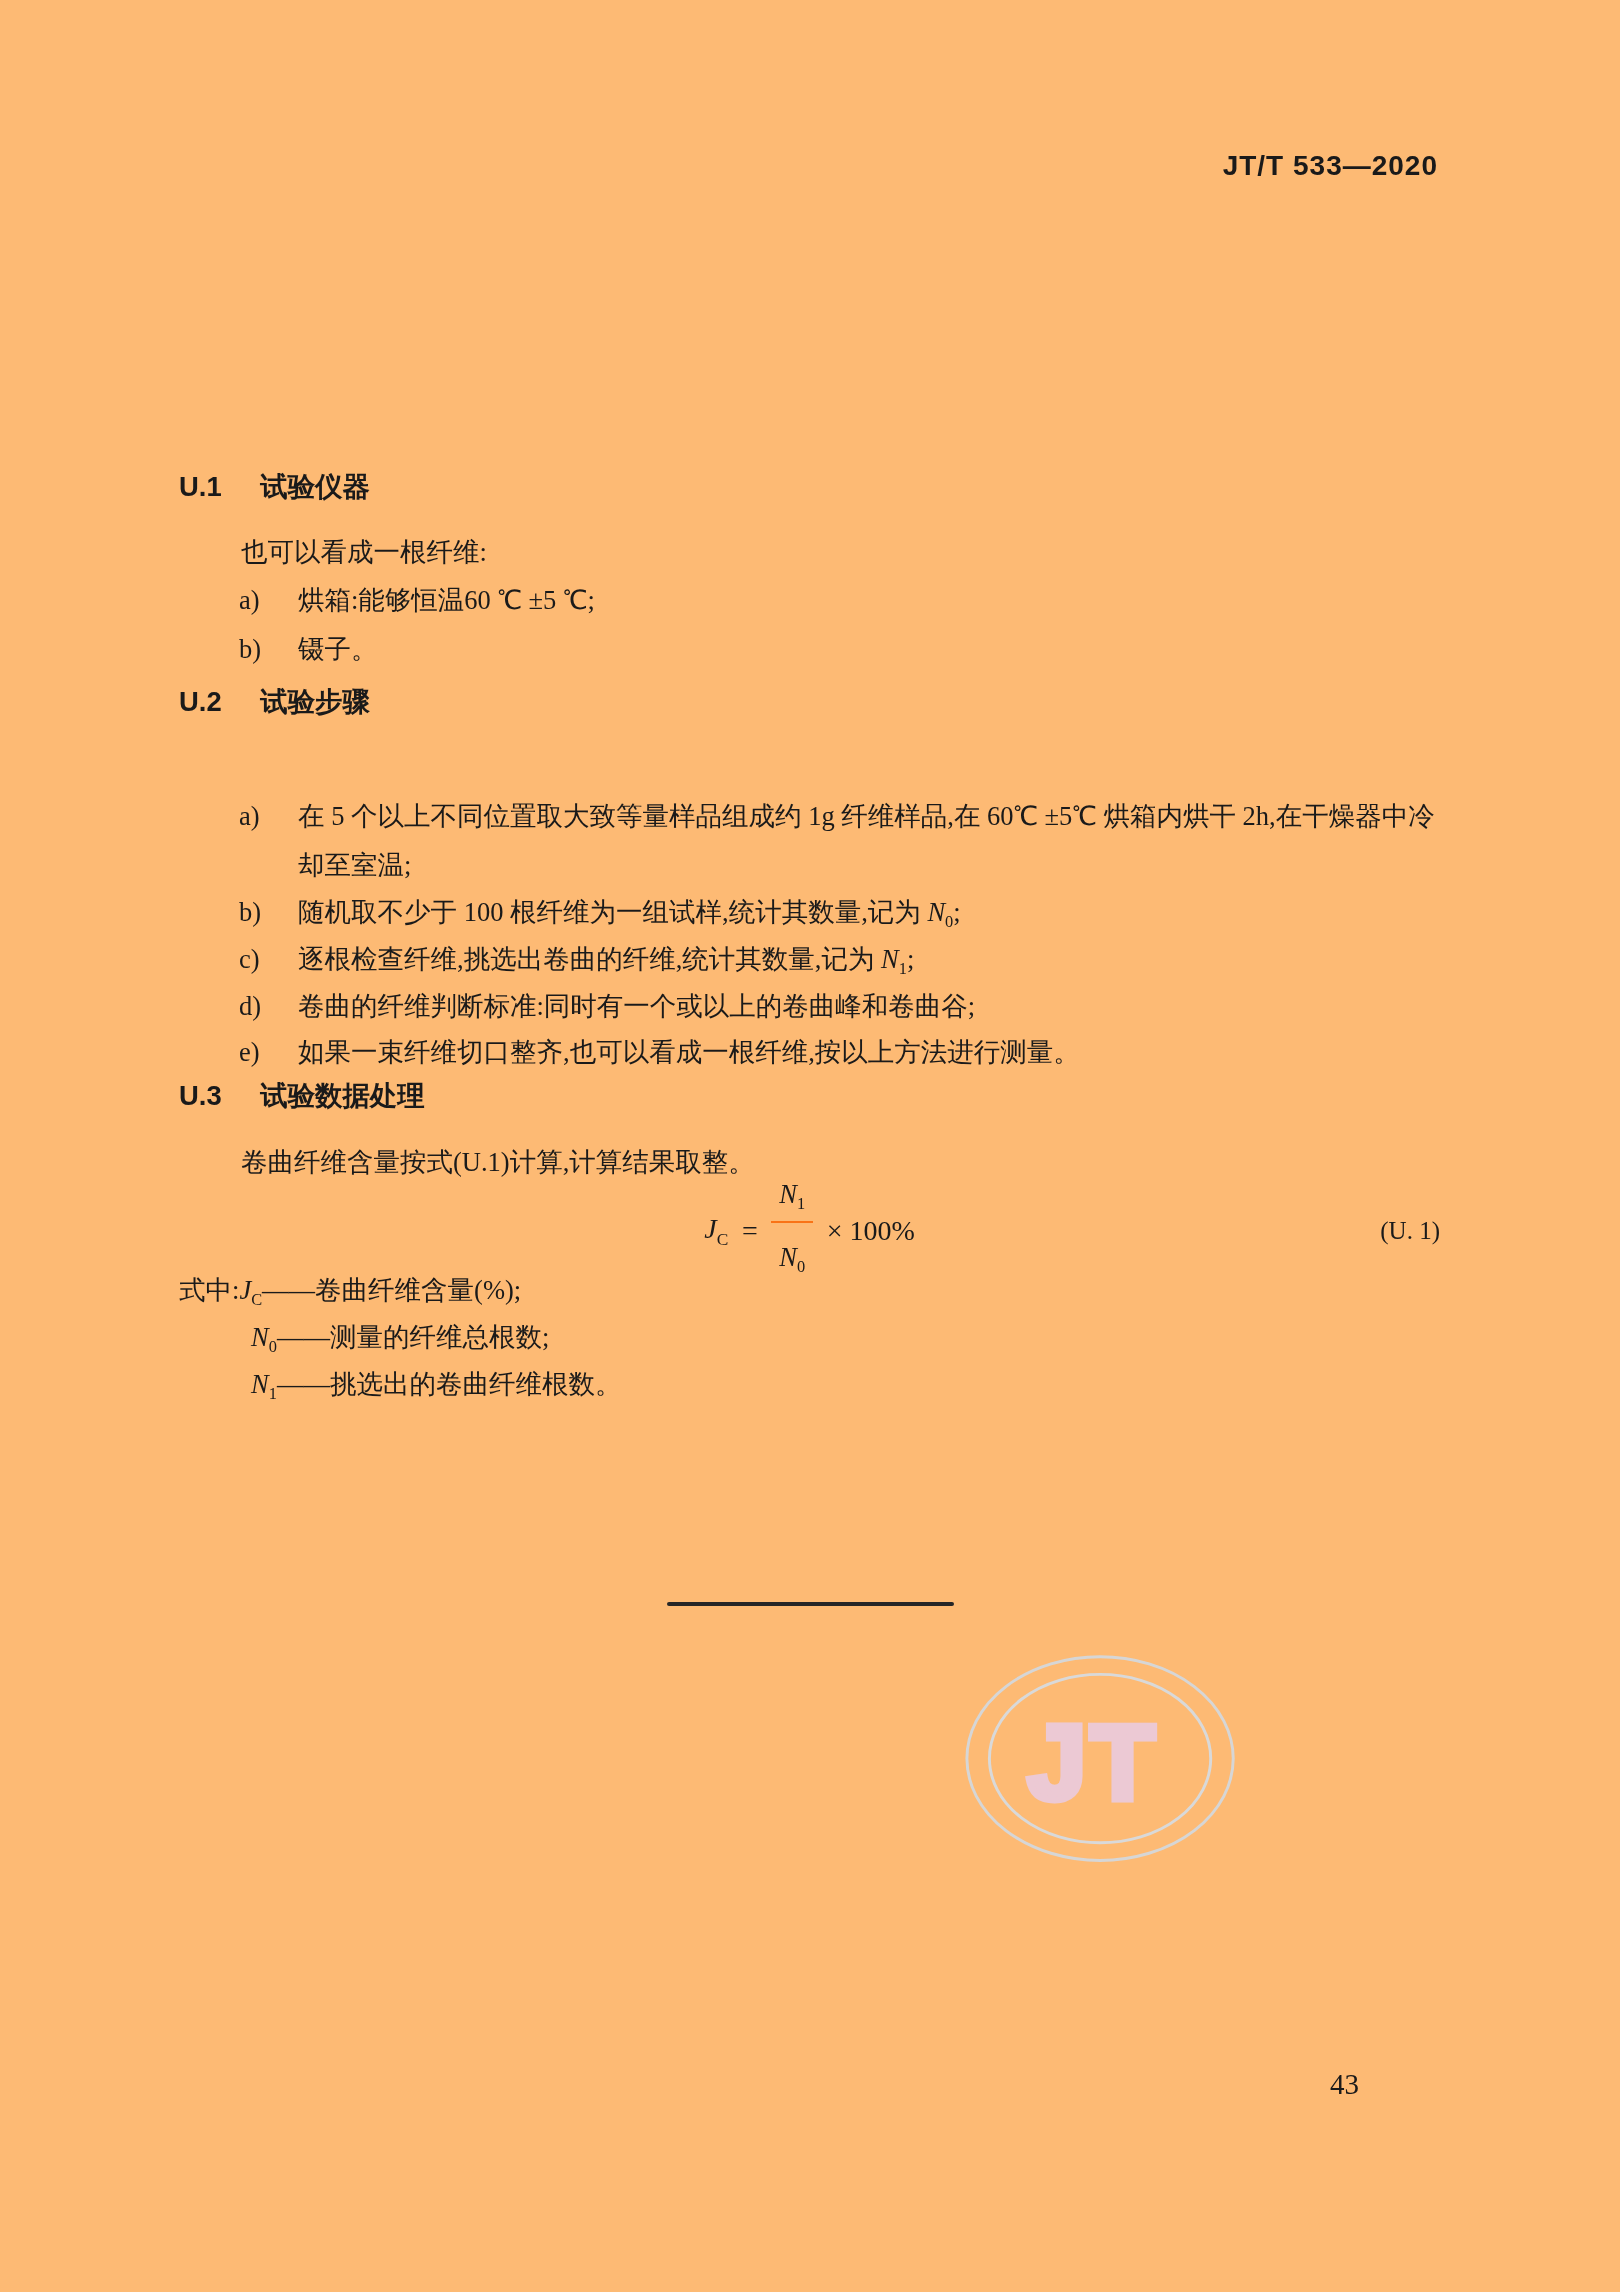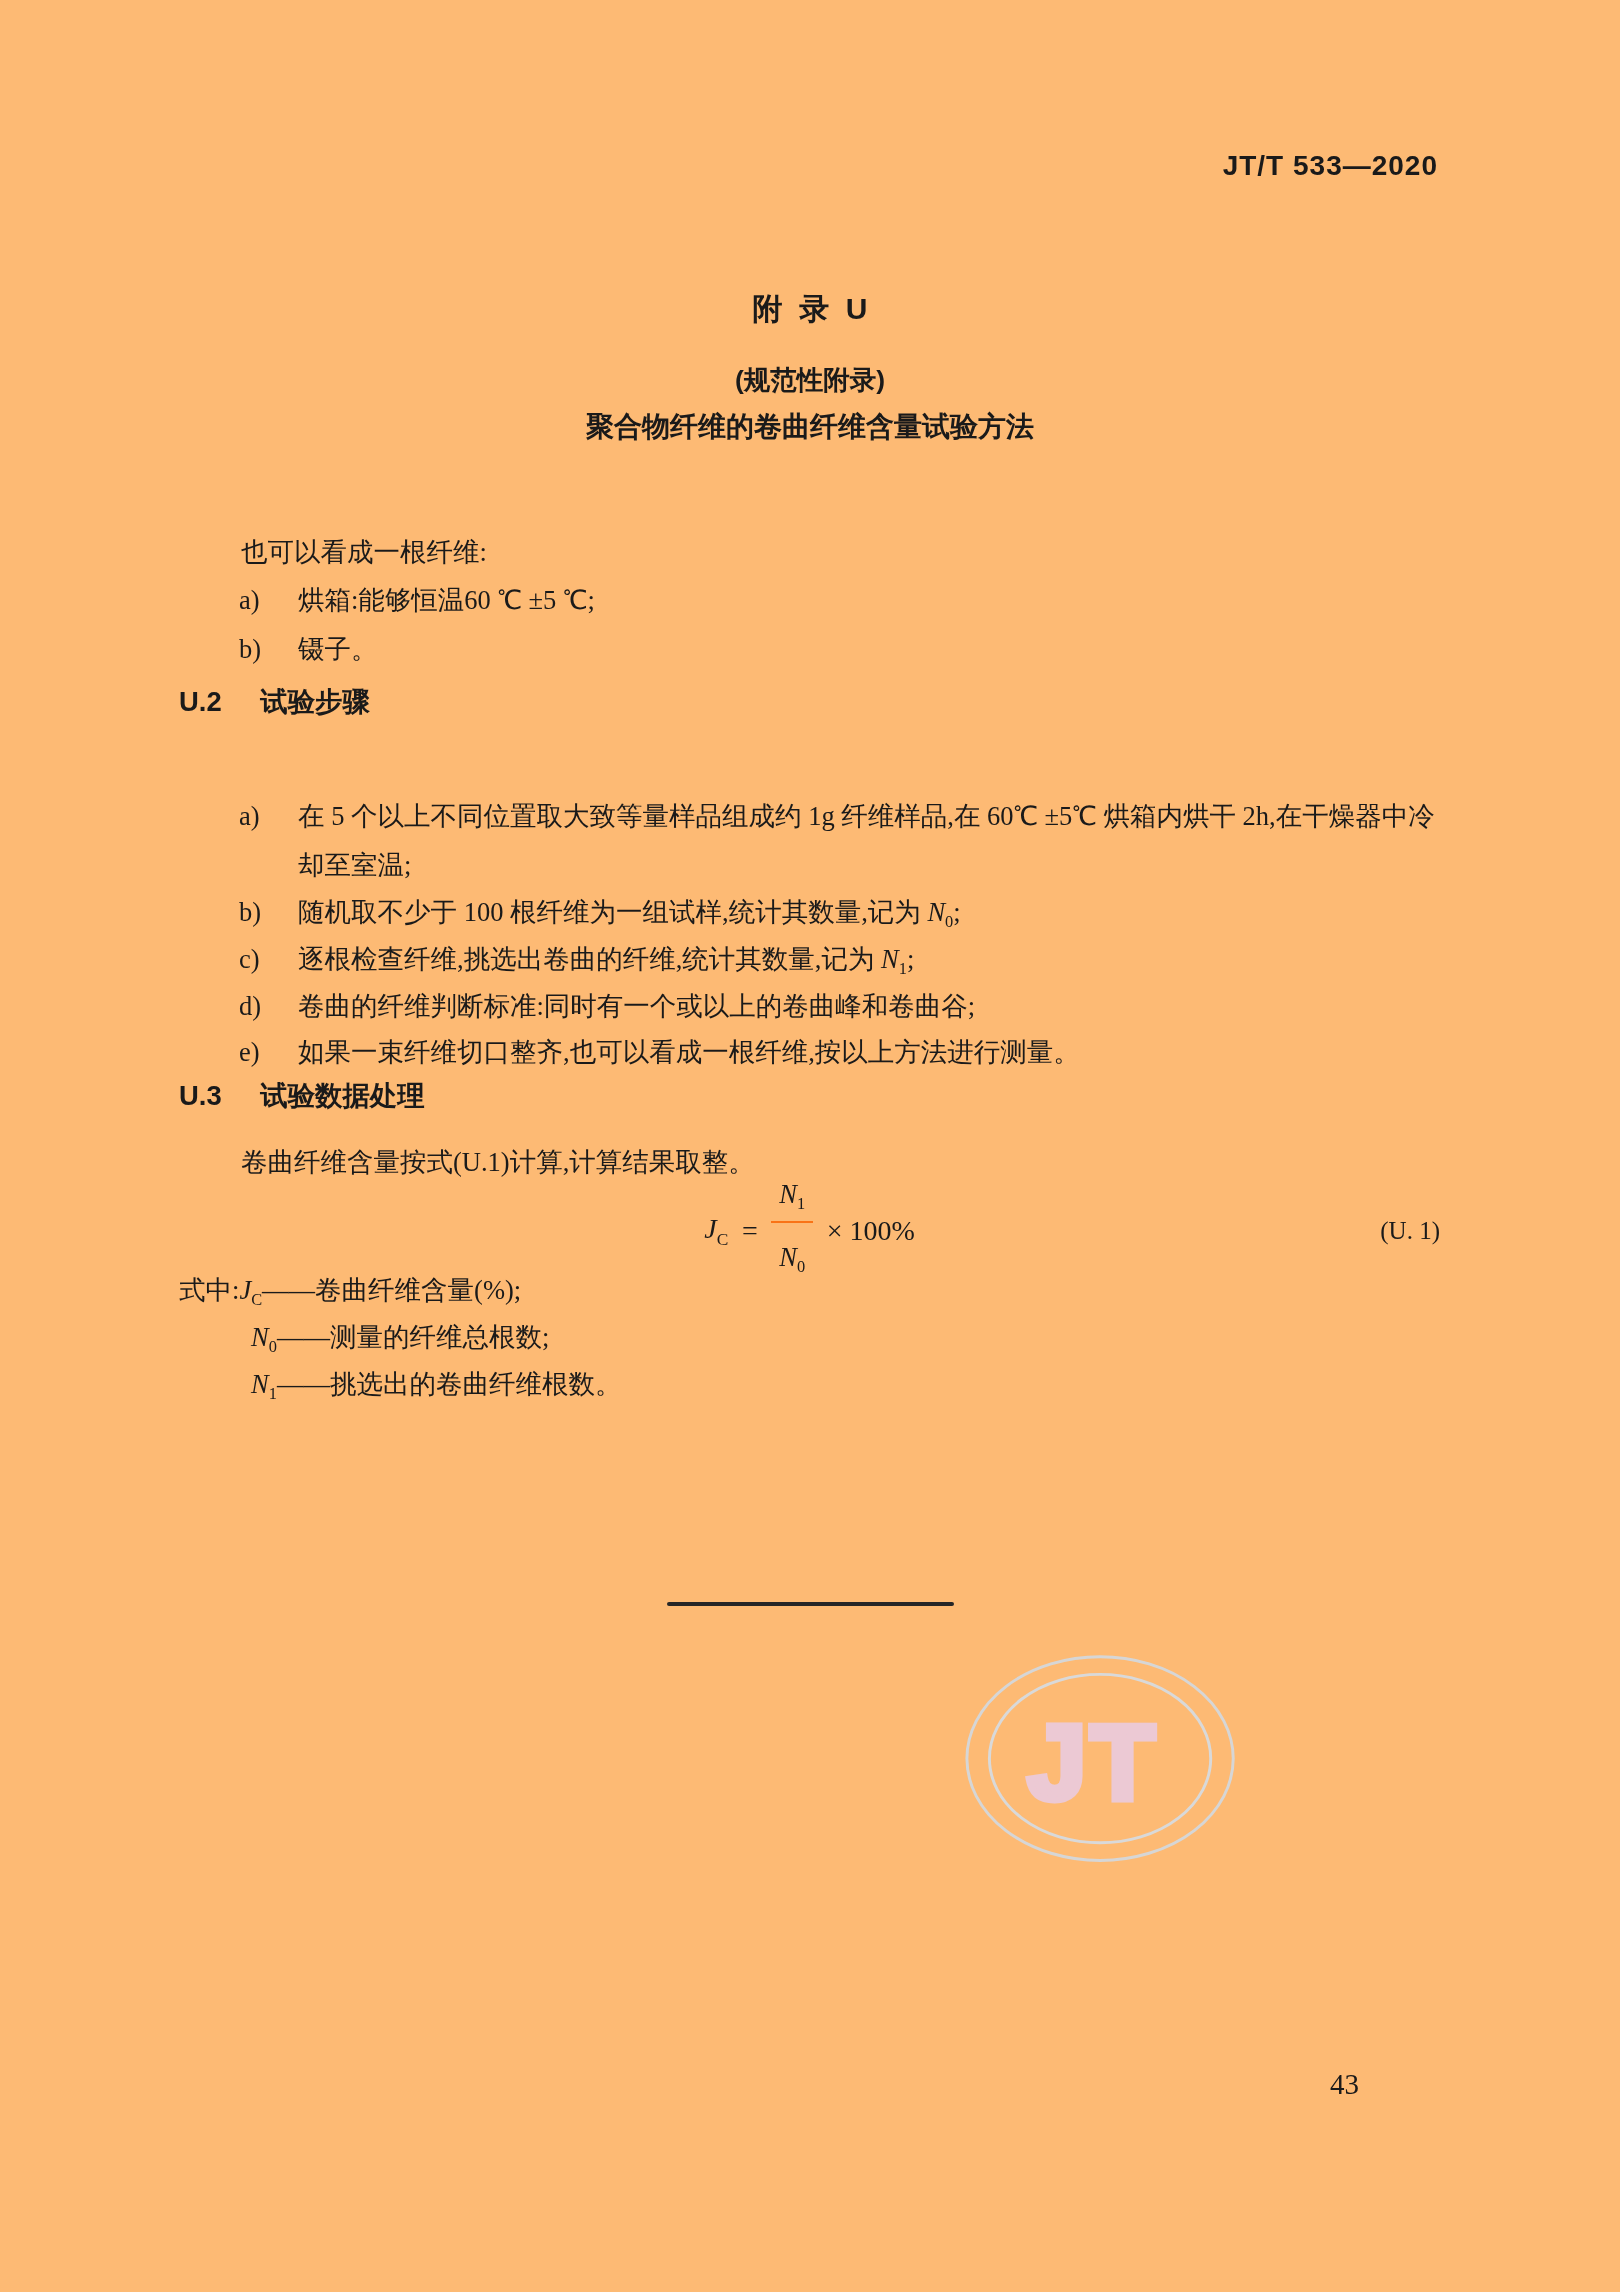--- a/index.html
+++ b/index.html
@@ -91,28 +91,27 @@
     font-size:29px;
   }
 </style>
 </head>
 <body>
 
 <div class="page">
 
   <div class="doc-header">JT/T 533—2020</div>
 
-  <div class="title-block">
-    <div class="title-main">附  录  U</div>
-    <div class="title-sub">(规范性附录)</div>
-    <div class="title-name">聚合物纤维的卷曲纤维含量试验方法</div>
-  </div>
 
   <div class="content">
 
+    <h2 class="sec" style="top:469px">
+      <span class="sec-num">U.1</span>
+      <span class="sec-title">试验仪器</span>
+    </h2>
     <p class="para" style="top:533px">也可以看成一根纤维:</p>
 
     <div class="li" style="top:576px">
       <span class="marker">a)</span>
       <span class="li-text">烘箱:能够恒温60 ℃ ±5 ℃;</span>
     </div>
     <div class="li" style="top:625px">
       <span class="marker">b)</span>
       <span class="li-text">镊子。</span>
     </div>

